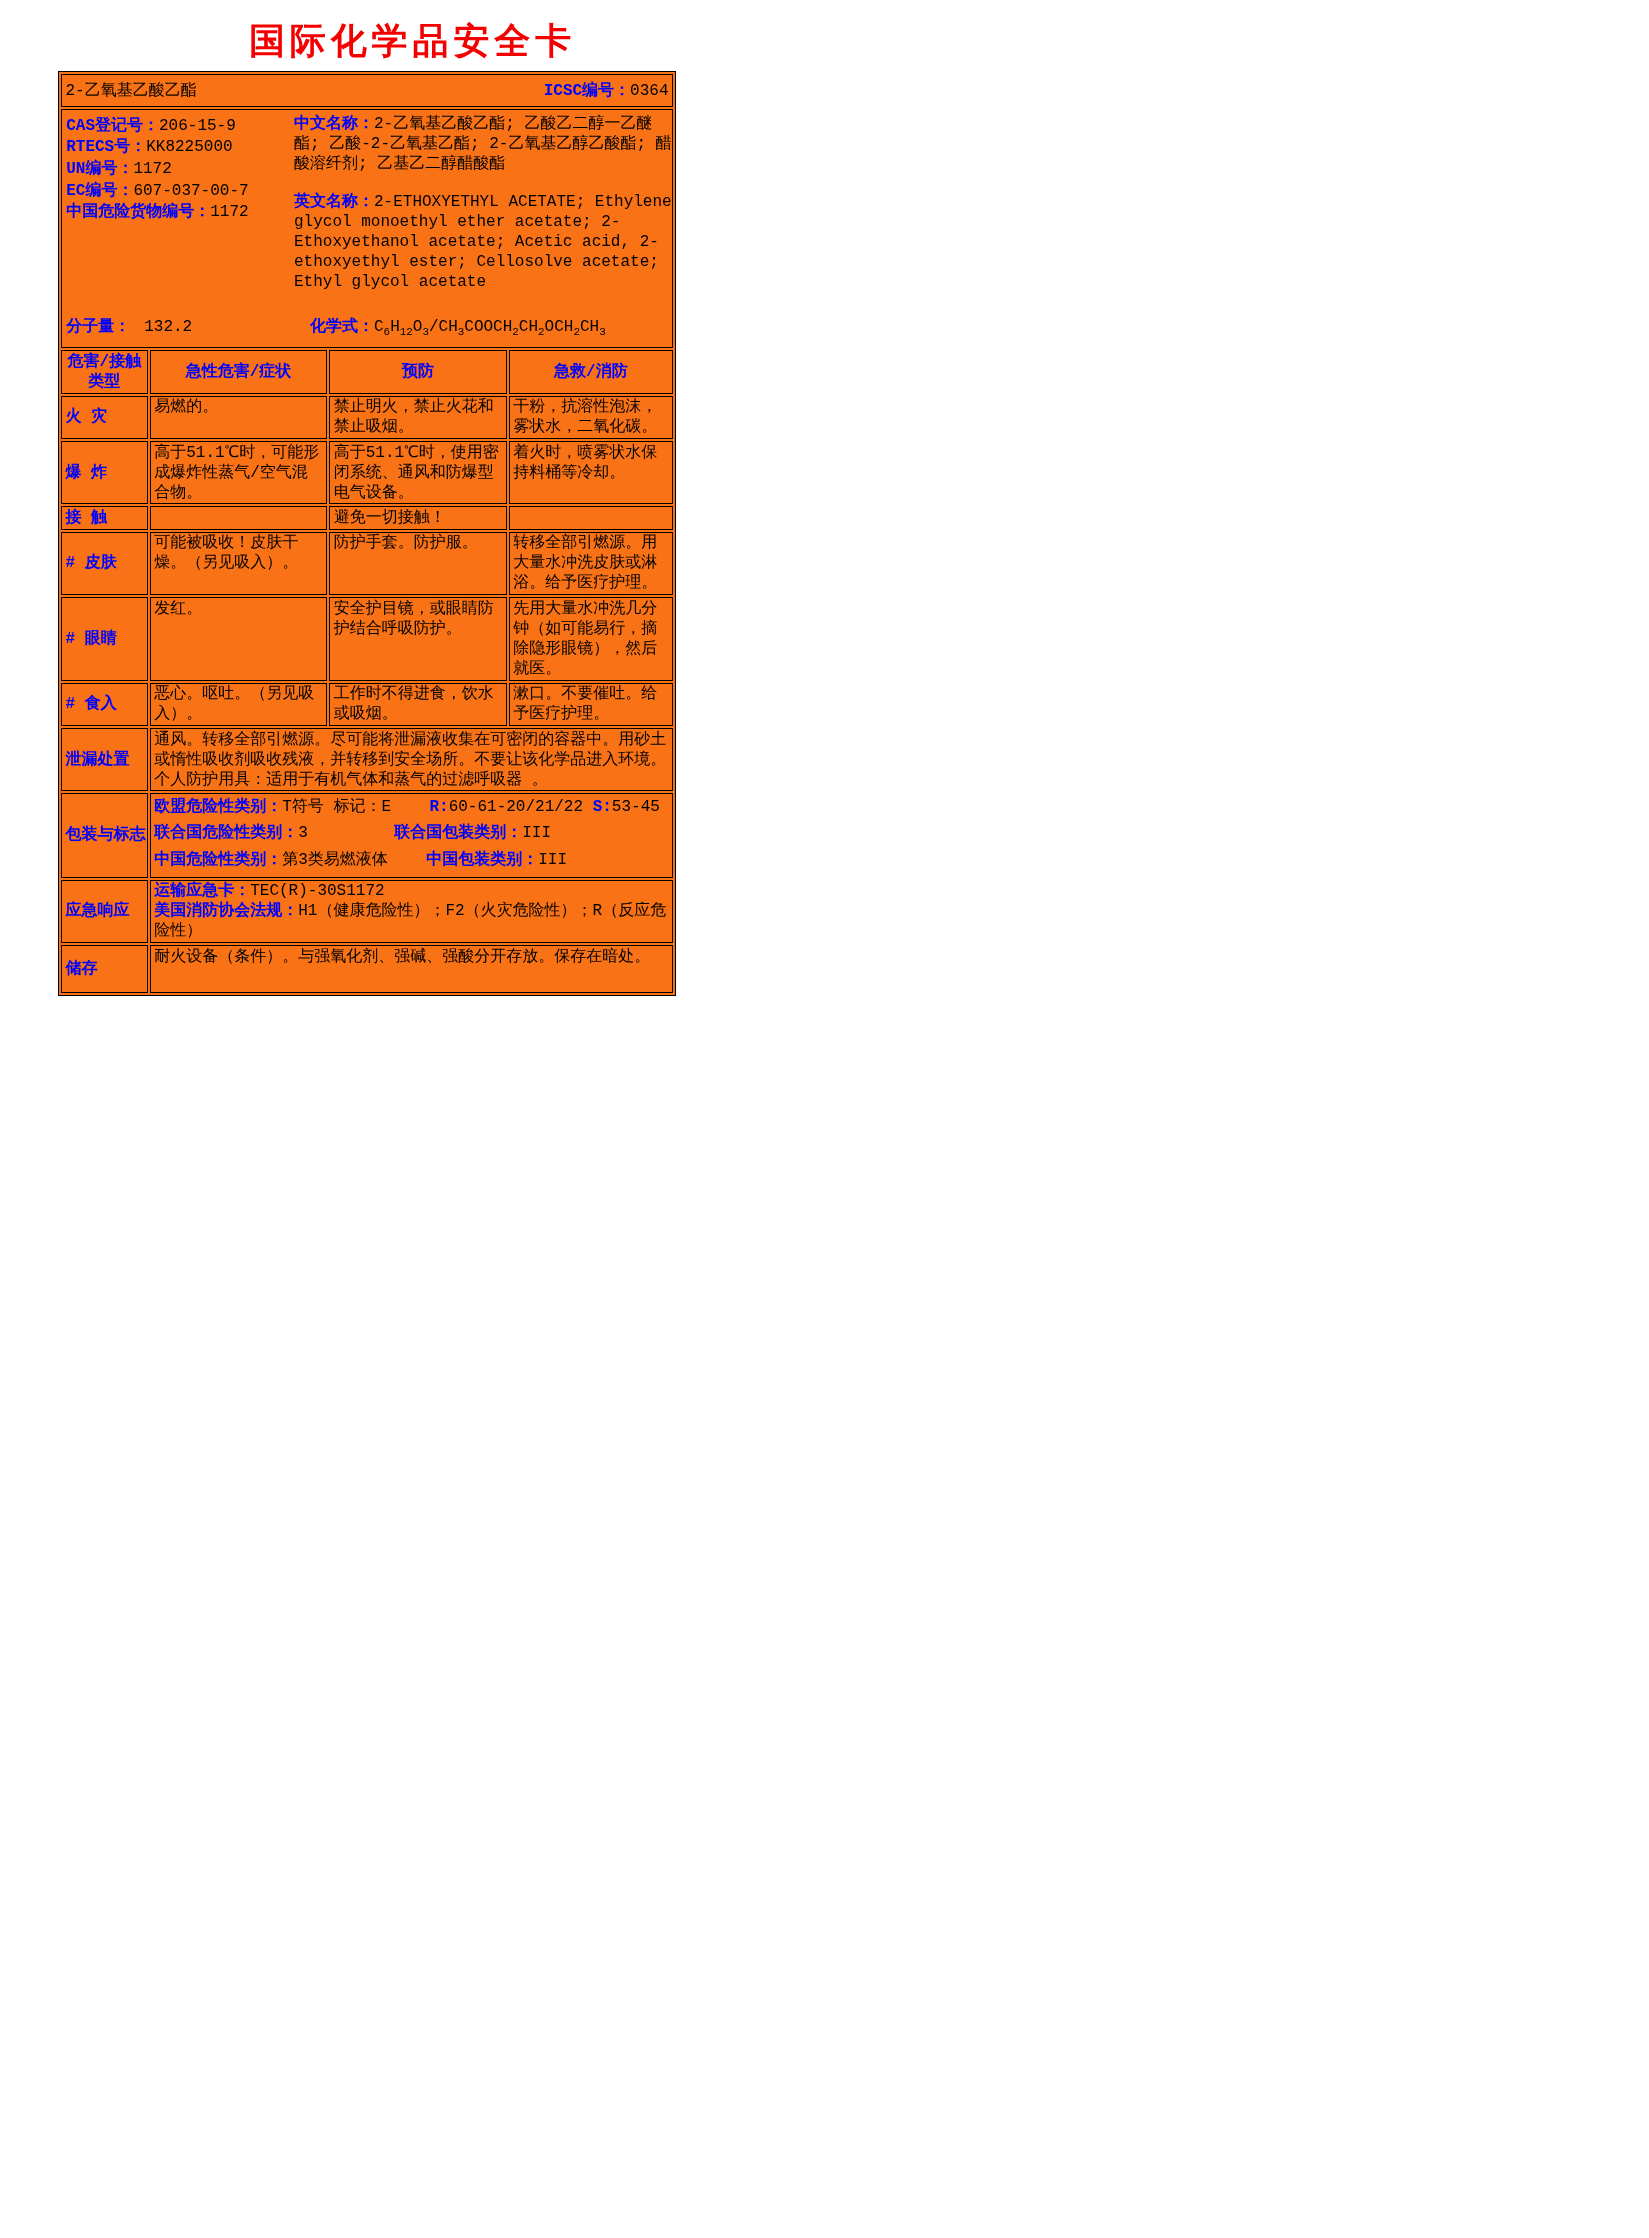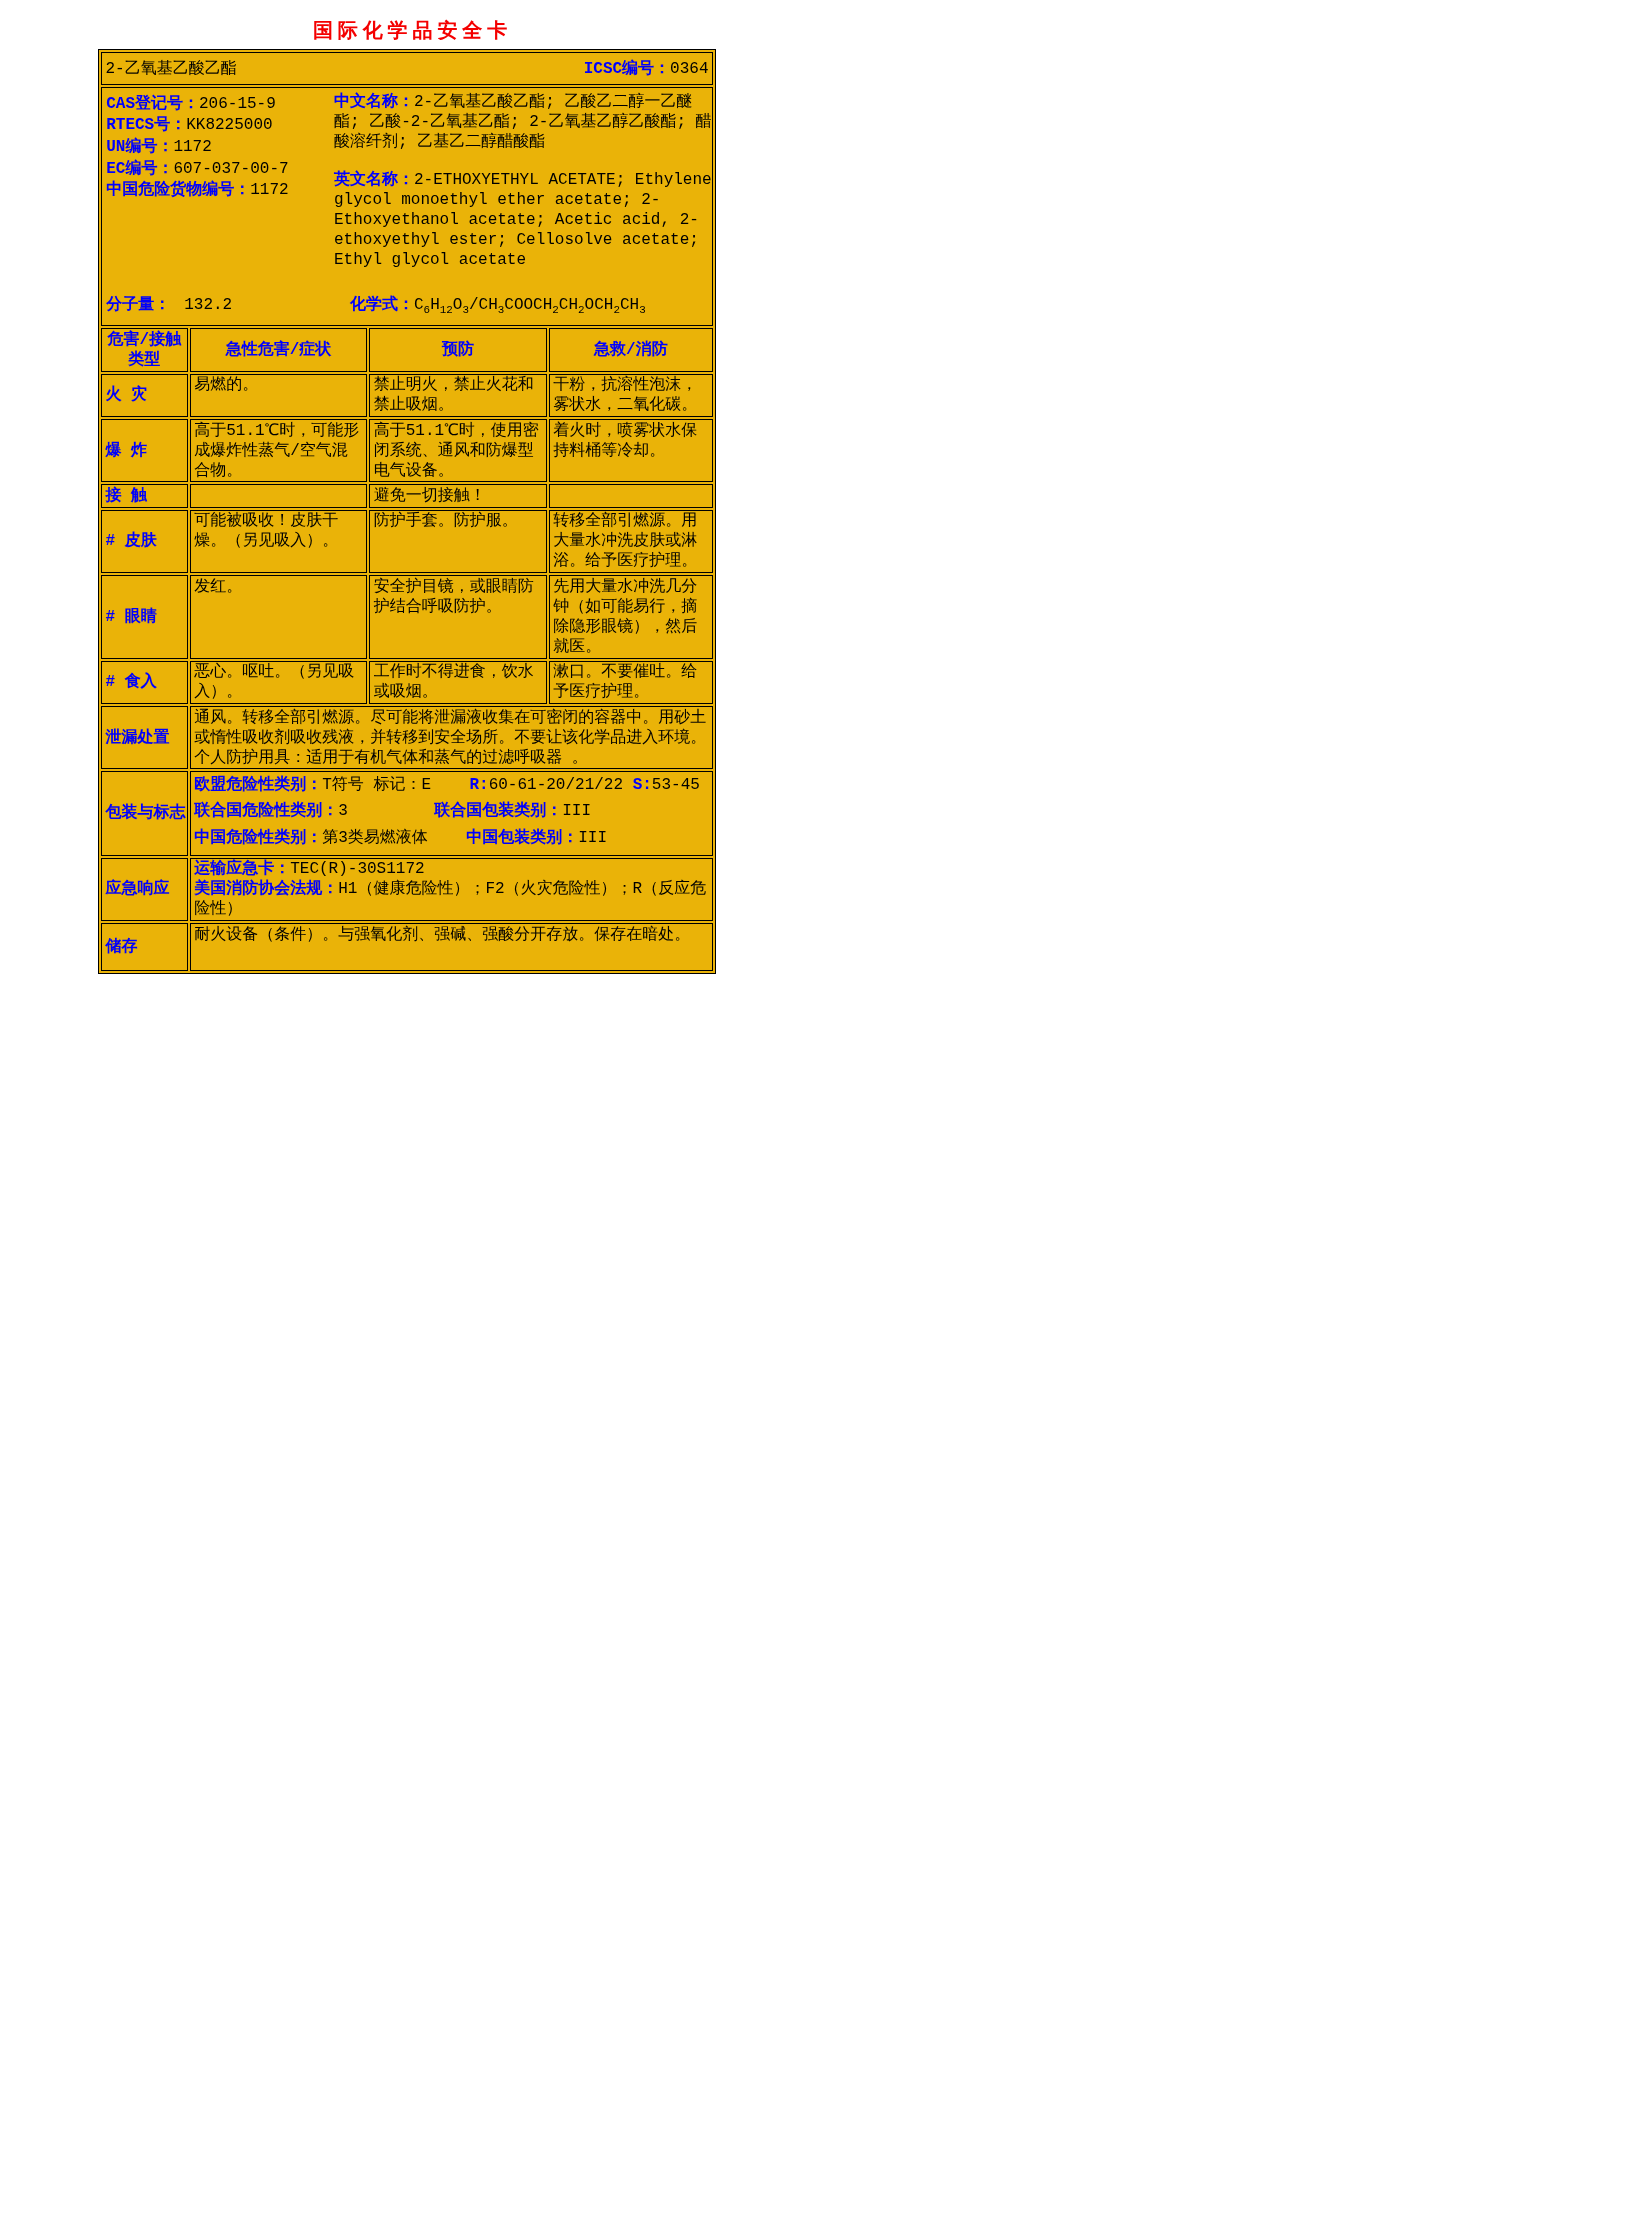--- a/index.html
+++ b/index.html
@@ -4,26 +4,26 @@
 <style>
   html,body{margin:0;padding:0;background:#ffffff;}
   body{
     width:825px;height:1119px;position:relative;
     font-family:"Liberation Mono","DejaVu Sans Mono",monospace;
     color:#000;
   }
   .title{
     padding-top:16.7px;text-align:center;
     font-family:"Liberation Serif","DejaVu Serif",serif;
-    font-size:20px;font-weight:bold;color:#f40000;letter-spacing:4.9px;
+    font-size:36px;font-weight:bold;color:#f40000;letter-spacing:4.9px;
   }
   table.card{
-    margin-left:98px;margin-top:5.6px;width:618px;
+    margin-left:58px;margin-top:5.6px;width:618px;
     border:1.4px solid #000;border-spacing:2.1px;border-collapse:separate;
-    table-layout:fixed;background:#eab308;
+    table-layout:fixed;background:#f97316;
   }
   col.c1{width:85px}col.c2{width:174px}col.c3{width:174px}col.c4{width:161px}
   td.cell{
     border:1.4px solid #000;padding:0.7px 3.5px;vertical-align:top;
     font-size:16px;line-height:20px;box-sizing:border-box;
     overflow:hidden;word-break:break-word;
   }
   .lbl{color:#0000fe;font-weight:bold;}
   
   td.hdr{height:33px;vertical-align:middle;}

